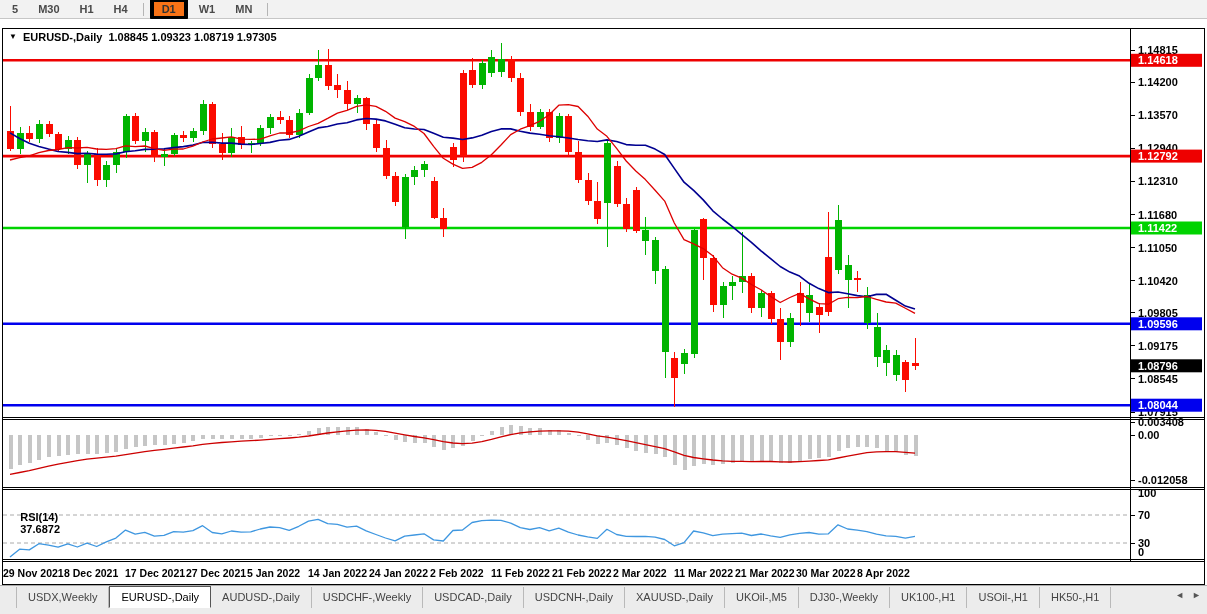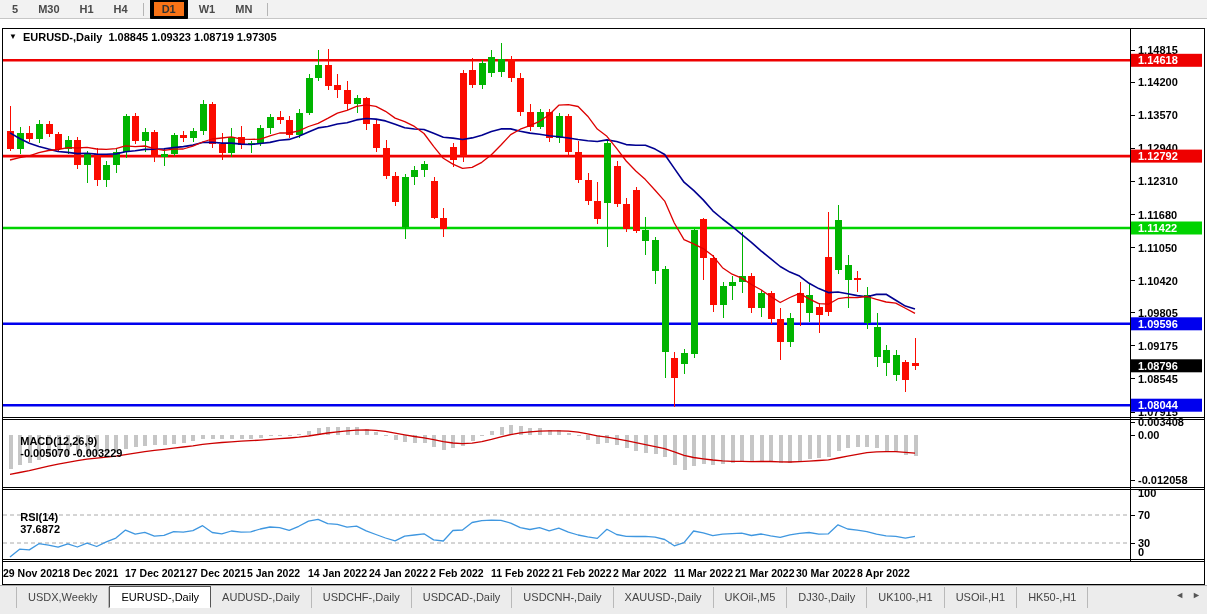--- a/index.html
+++ b/index.html
@@ -630,40 +630,36 @@
         <text x="796" y="577" font-size="10.5" font-weight="700" fill="#000">30 Mar 2022</text>
         <text x="857" y="577" font-size="10.5" font-weight="700" fill="#000">8 Apr 2022</text>
       </g>
     </svg>
 
   <div class="ovl" id="chart-title-row">
     <span class="tri">▼</span>
     <span>EURUSD-,Daily</span>
     <span>1.08845 1.09323 1.08719 1.97305</span>
   </div>
-  <div class="ovl" style="left:8px; top:423px;">
-    <span class="ind-label">MACD(12,26,9)</span>
-    <span>-0.005070 -0.003229</span>
-  </div>
   <div class="ovl" style="left:8px; top:499px;">
     <span class="ind-label">RSI(14)</span>
     <span>37.6872</span>
   </div>
 
   <div id="tab-bar">
     <div id="tabs">
         <span class="tab">USDX,Weekly</span>
         <span class="tab active">EURUSD-,Daily</span>
         <span class="tab">AUDUSD-,Daily</span>
-        <span class="tab">USDCHF-,Daily</span>
+        <span class="tab">USDCHF-,Weekly</span>
         <span class="tab">USDCAD-,Daily</span>
         <span class="tab">USDCNH-,Daily</span>
         <span class="tab">XAUUSD-,Daily</span>
         <span class="tab">UKOil-,M5</span>
-        <span class="tab">DJ30-,Daily</span>
+        <span class="tab">DJ30-,Weekly</span>
         <span class="tab">UK100-,H1</span>
         <span class="tab">USOil-,H1</span>
         <span class="tab">HK50-,H1</span>
       </div>
     <div id="tab-scroll">
       <span class="tab-arrow">◄</span>
       <span class="tab-arrow">►</span>
     </div>
   </div>
 </div>

